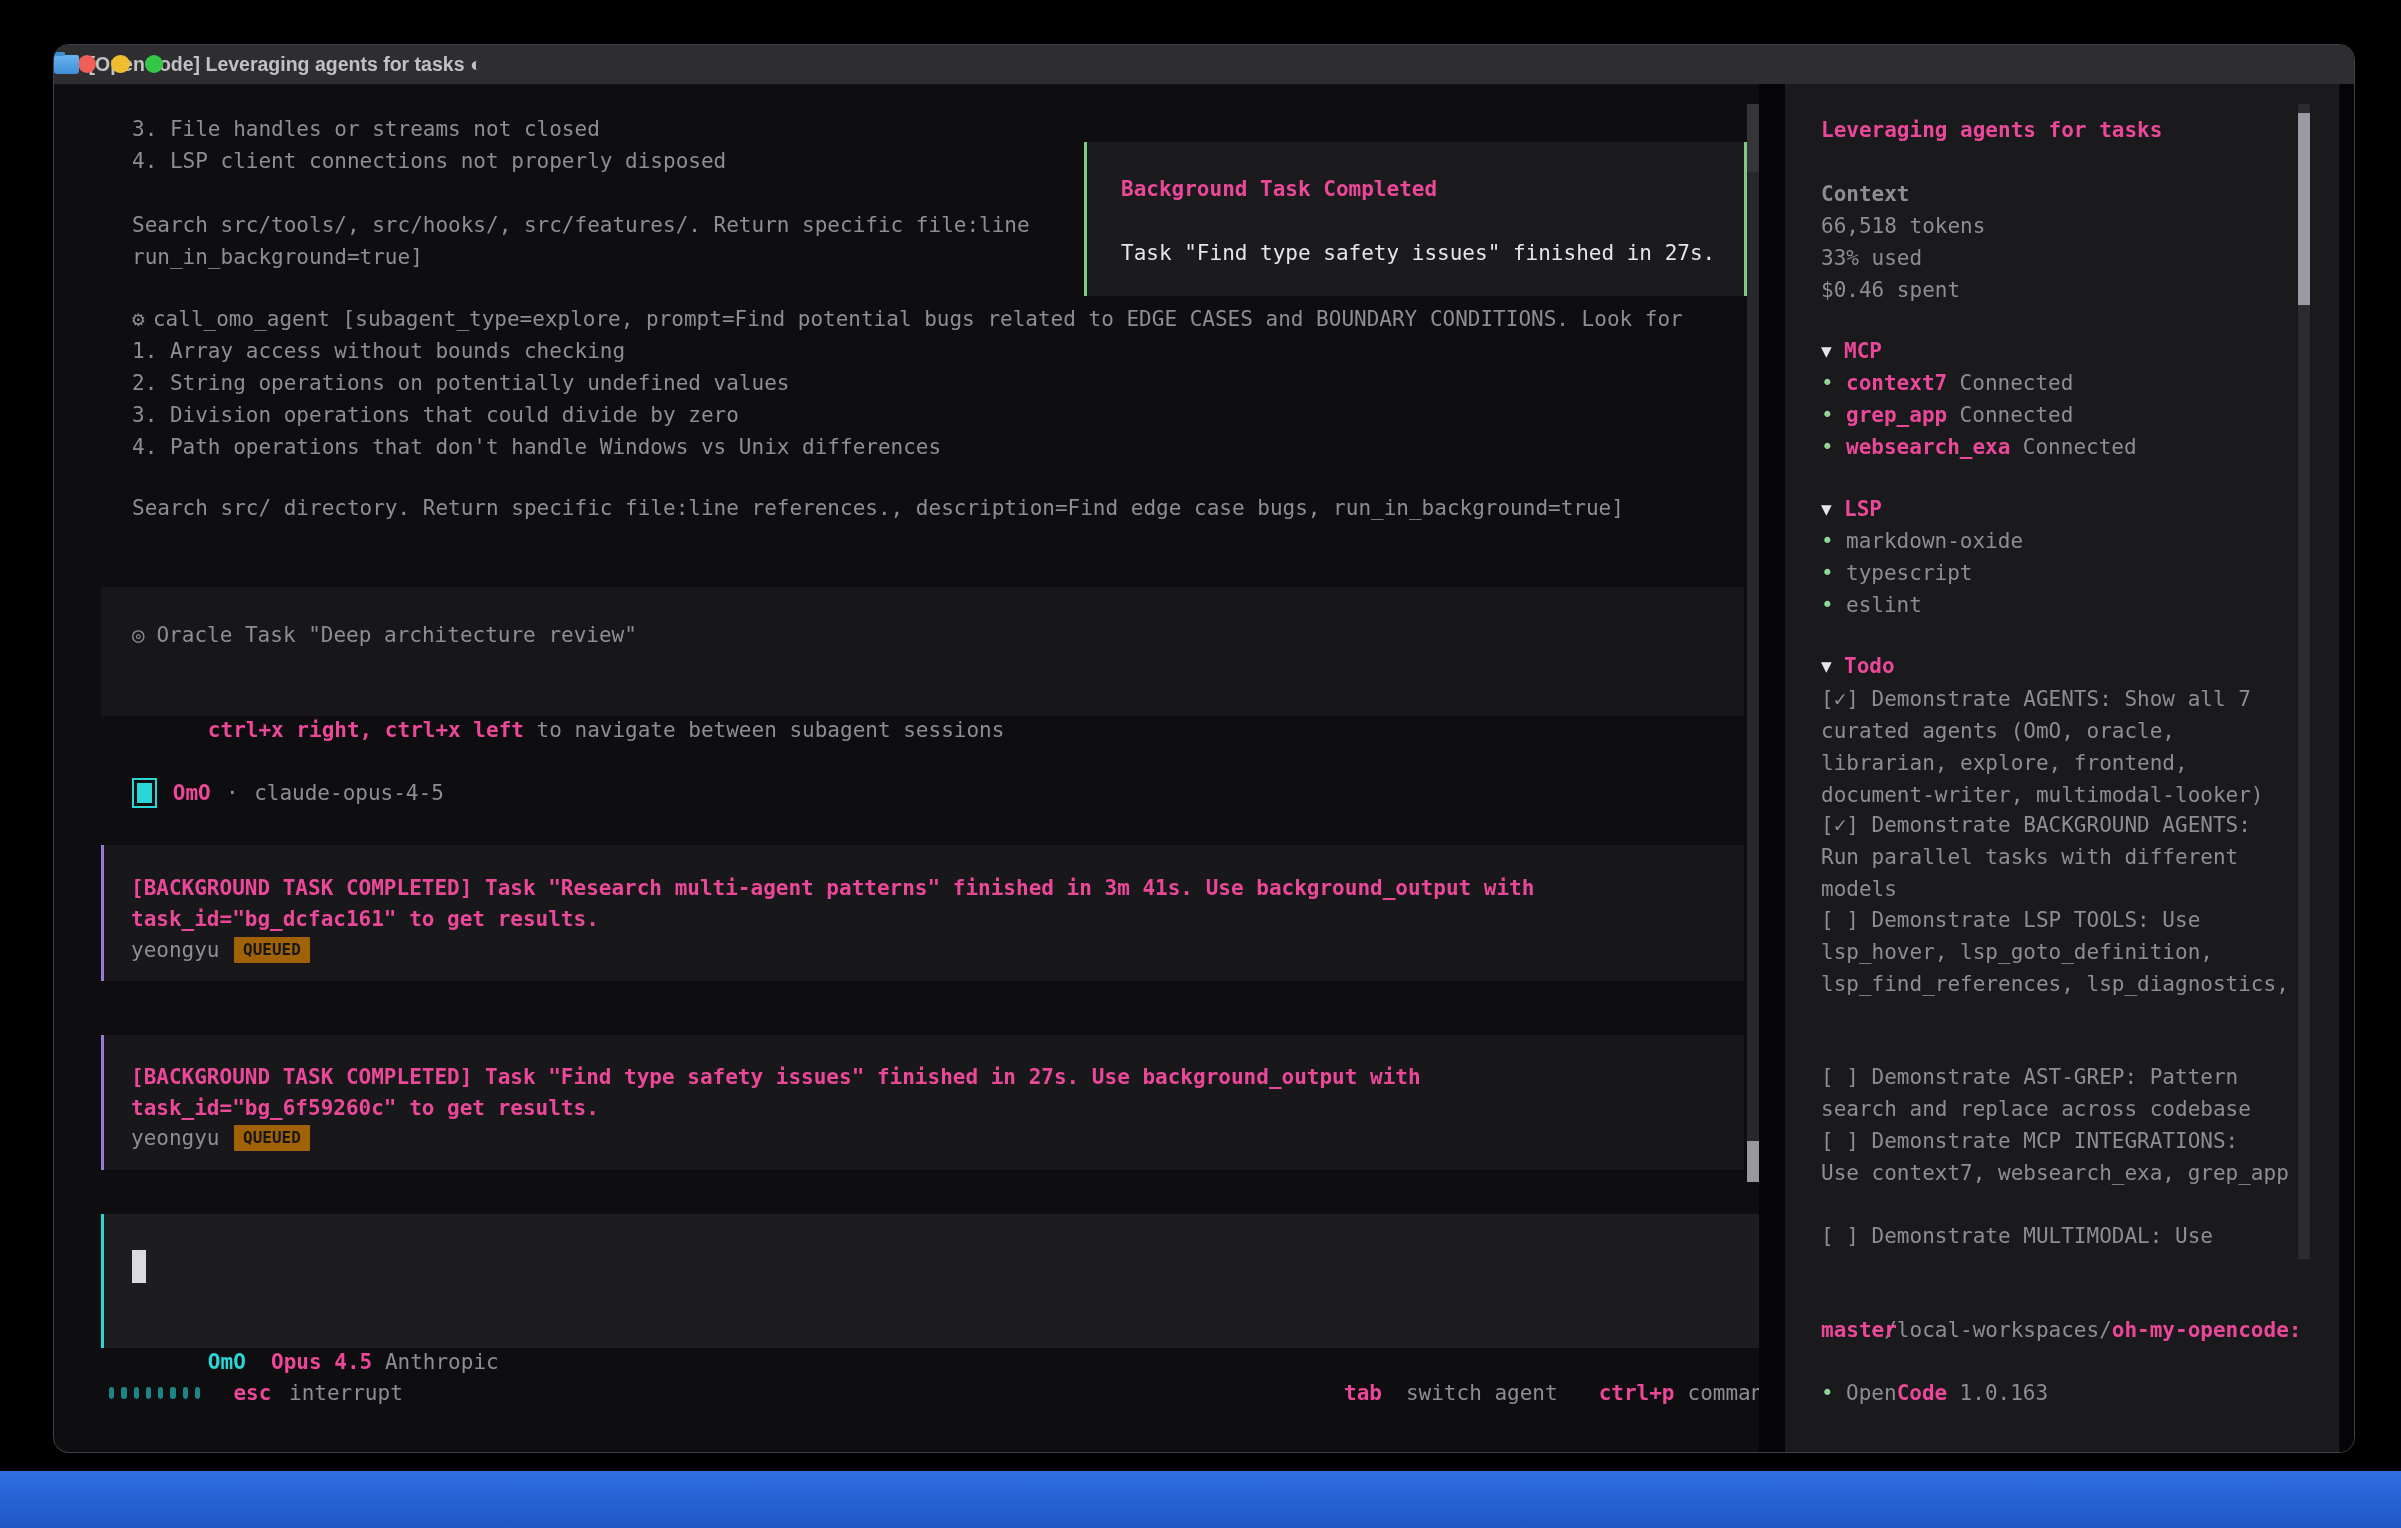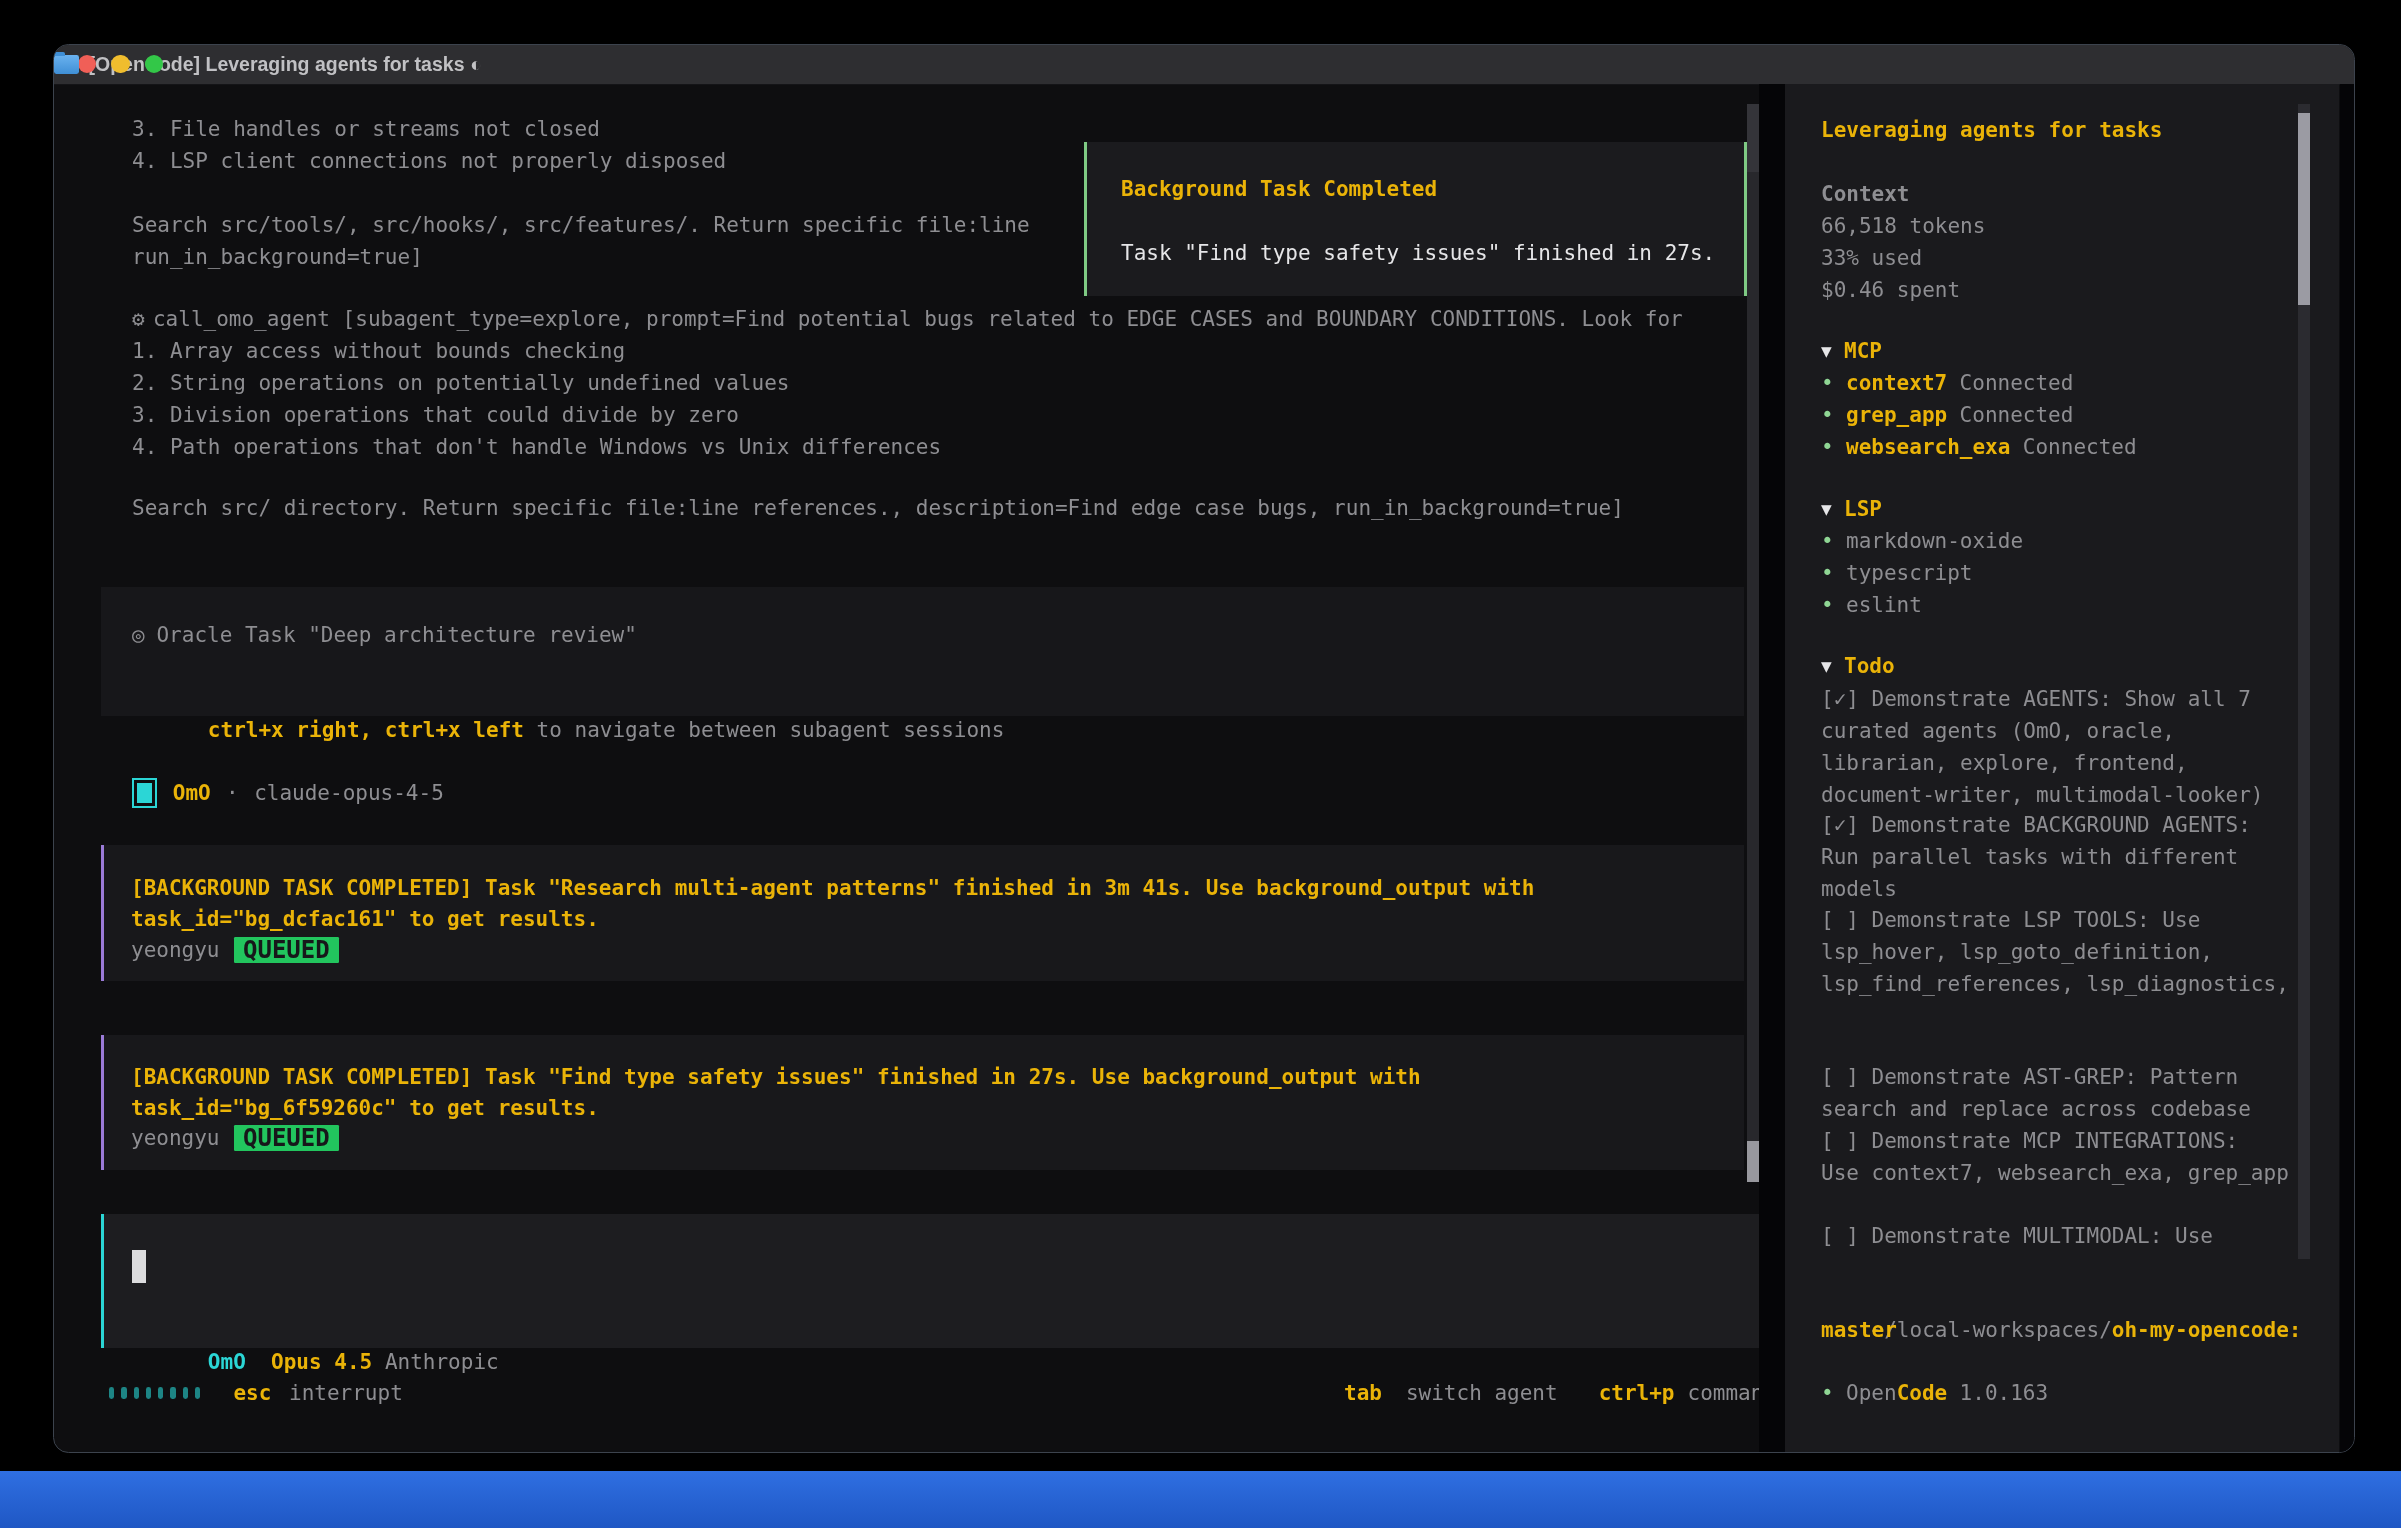--- a/index.html
+++ b/index.html
@@ -14,34 +14,34 @@
   .light{width:18.3px;height:18.3px;border-radius:50%;}
   .title-wrap{display:flex;align-items:center;gap:9.5px;
               font:bold 19.5px "Liberation Sans",sans-serif;color:#c1c1c4;}
   .folder{width:25px;height:19px;background:linear-gradient(#6ab2ef,#3f8fd6);
           border-radius:2.4px;position:relative;}
   .folder:before{content:"";position:absolute;left:0;top:-3.5px;width:10.6px;height:4.7px;
                  background:#3f8fd6;border-radius:1.8px 1.8px 0 0;}
   .ln{position:absolute;font-size:21px;line-height:32px;white-space:pre;color:#8e8e92;}
   .grp{position:absolute;}
   .grp .l{font-size:21px;line-height:32px;white-space:pre;color:#8e8e92;}
-  .bright{color:#eab308;font-weight:bold;}
+  .bright{color:#ec4899;font-weight:bold;}
   .white{color:#e6e6e8;}
   .green{color:#8fd694;}
   .cyan{color:#2bd6d6;}
   .box{position:absolute;background:#17171a;}
   .notif{position:absolute;left:1030px;top:97px;width:663px;height:154px;
          background:#1b1b1e;border-left:3px solid #7fca84;border-right:3px solid #7fca84;
          box-sizing:border-box;padding-left:26px;}
   .msgbox{position:absolute;left:47px;width:1643px;background:#18181b;
           border-left:3.5px solid #9b7bd8;box-sizing:border-box;}
   .inputbox{position:absolute;left:47px;top:1169px;width:1669px;height:134px;
             background:#1d1d20;border-left:3px solid #2bd6d6;box-sizing:border-box;}
-  .badge{display:inline-block;background:#22c55e;color:#17171a;font-weight:bold;
-         font-size:24px;line-height:26px;padding:0 9.5px;border-radius:1.2px;}
+  .badge{display:inline-block;background:#a16207;color:#17171a;font-weight:bold;
+         font-size:16px;line-height:26px;padding:0 9.5px;border-radius:1.2px;}
   .omoicon{display:inline-block;width:15.4px;height:20px;border:2.4px solid #2bd6d6;
            background:#0e0e10;padding:3px;}
   .omoicon i{display:block;width:100%;height:100%;background:#2bd6d6;}
   .flex{display:flex;align-items:center;}
   .sb-track{position:absolute;width:11.8px;background:#28282c;}
   .sb-thumb{position:absolute;width:11.8px;background:#98989e;}
   .spin{width:5.3px;height:11.8px;border-radius:2.4px;background:#1d8585;}
   .gutter{position:absolute;top:39px;bottom:0;background:#050507;}
   .sidebar{position:absolute;left:1731px;top:39px;bottom:0;width:554px;background:#1a1a1d;}
   .dock{position:absolute;left:0;top:1471px;width:2401px;height:57px;

